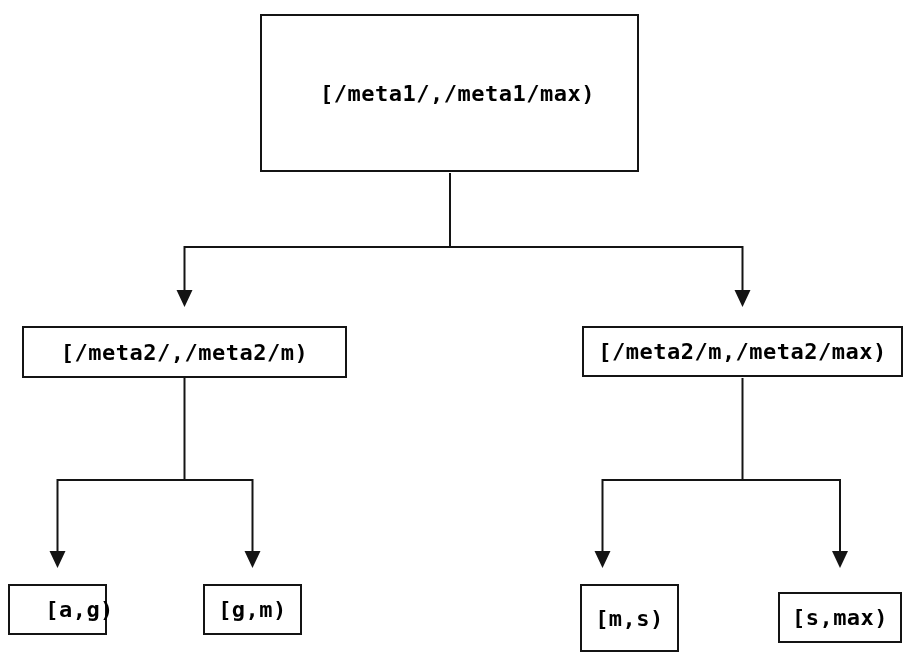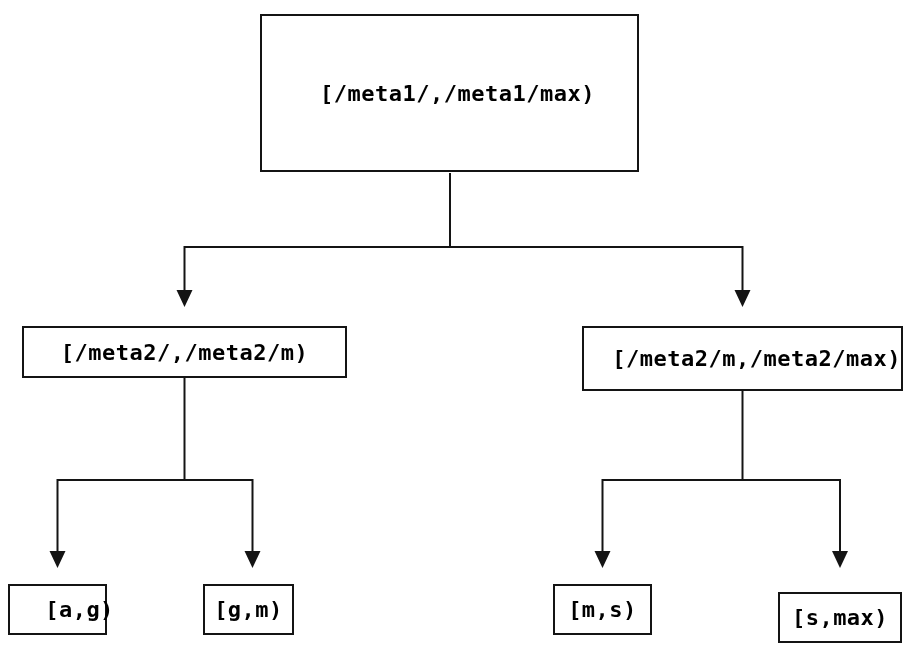--- a/index.html
+++ b/index.html
@@ -31,24 +31,24 @@
     display: flex;
     align-items: center;
     justify-content: center;
     font-size: 22px;
     font-weight: bold;
     letter-spacing: 0.5px;
     white-space: nowrap;
   }
   .node-root   { left: 260px; top: 14px;  width: 379px; height: 158px; padding-left: 16px; }
   .node-l2a    { left: 22px;  top: 326px; width: 325px; height: 52px; }
-  .node-l2b    { left: 582px; top: 326px; width: 321px; height: 65px; justify-content: flex-end; }
+  .node-l2b    { left: 582px; top: 326px; width: 321px; height: 51px; }
   .node-leaf1  { left: 8px;   top: 584px; width: 99px;  height: 51px; padding-left: 44px; }
-  .node-leaf2  { left: 203px; top: 584px; width: 91px;  height: 51px; }
-  .node-leaf3  { left: 553px; top: 584px; width: 99px;  height: 51px; }
+  .node-leaf2  { left: 203px; top: 584px; width: 99px;  height: 51px; }
+  .node-leaf3  { left: 580px; top: 584px; width: 99px;  height: 68px; }
   .node-leaf4  { left: 778px; top: 592px; width: 124px; height: 51px; }
   .edge {
     fill: none;
     stroke: #141414;
     stroke-width: 2;
   }
   .arrowhead {
     fill: #141414;
     stroke: none;
   }

